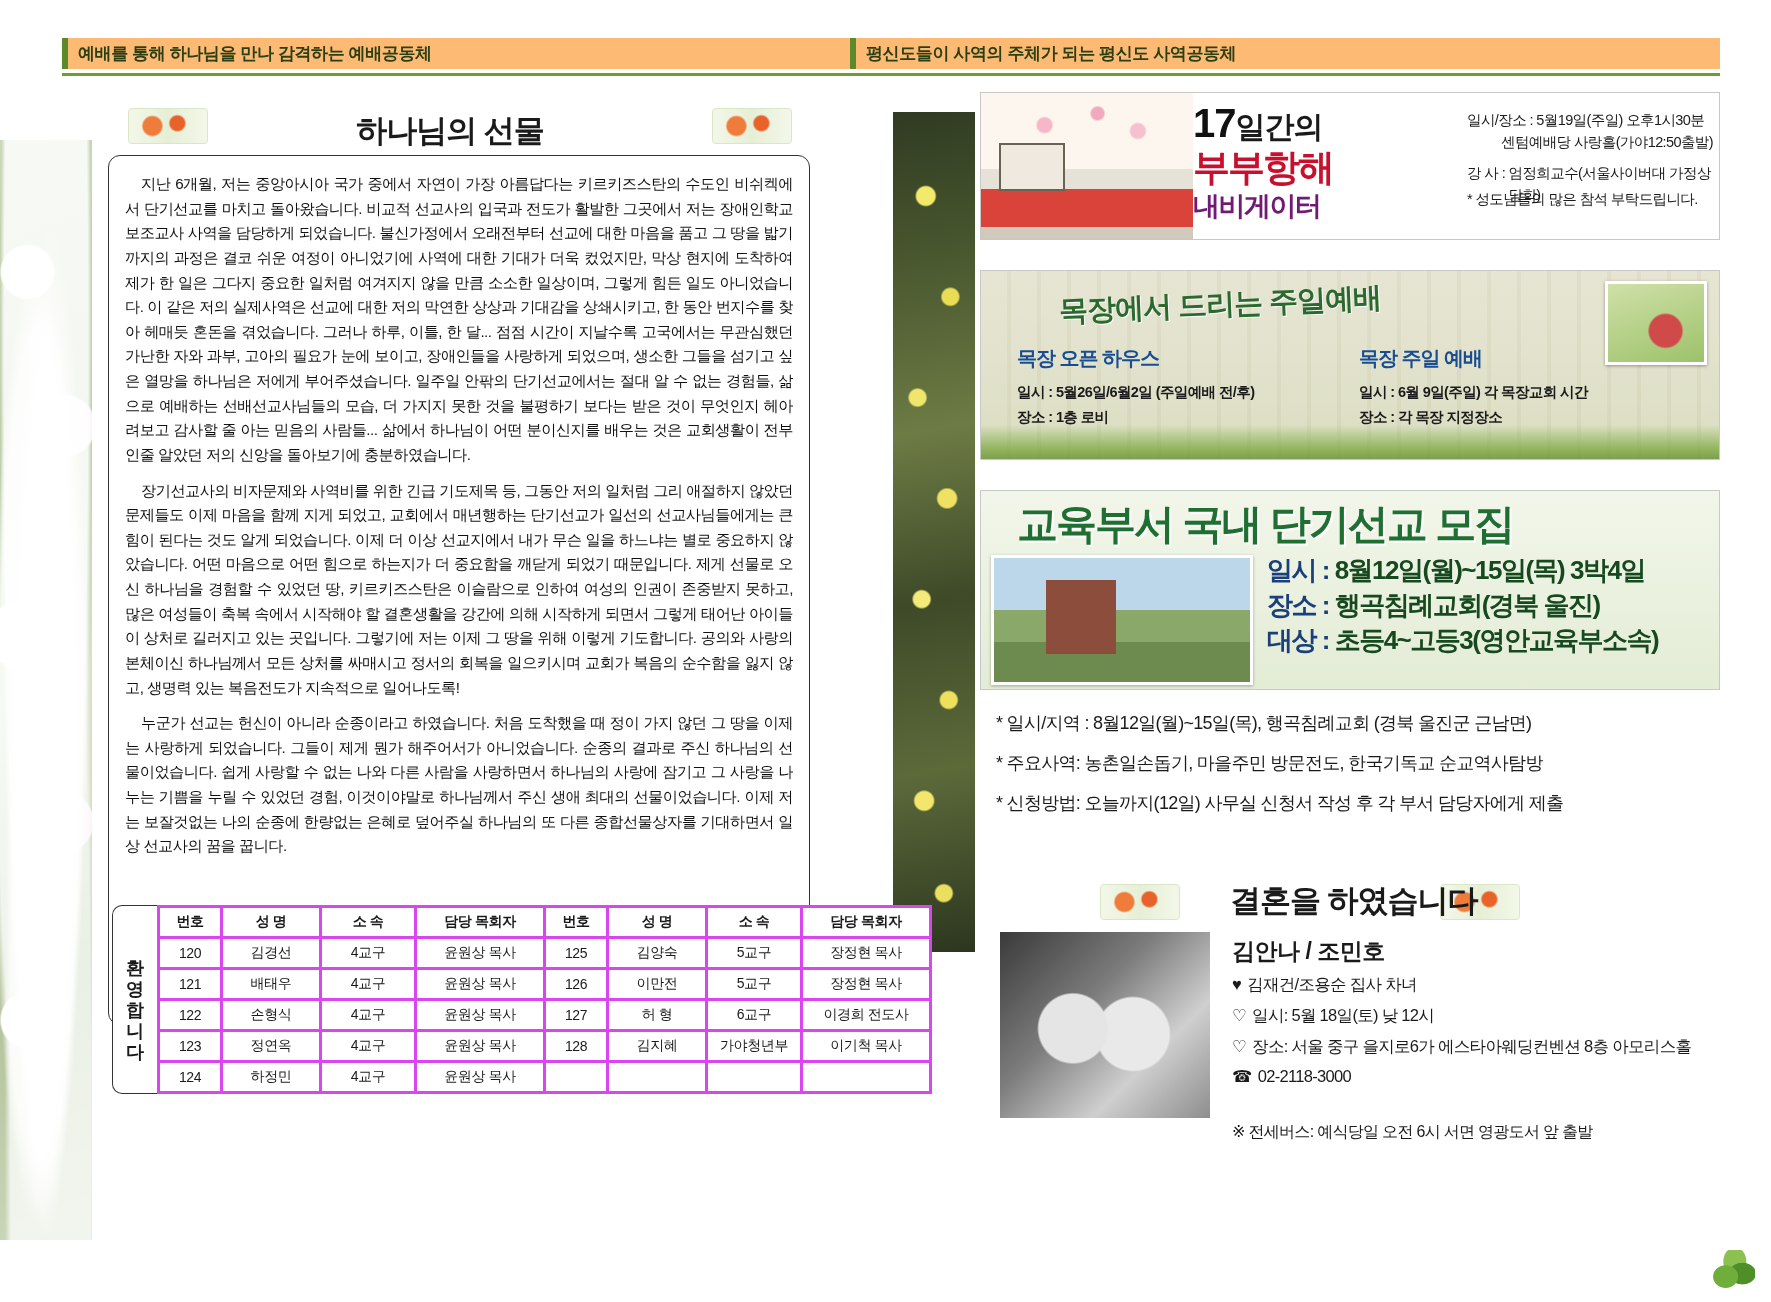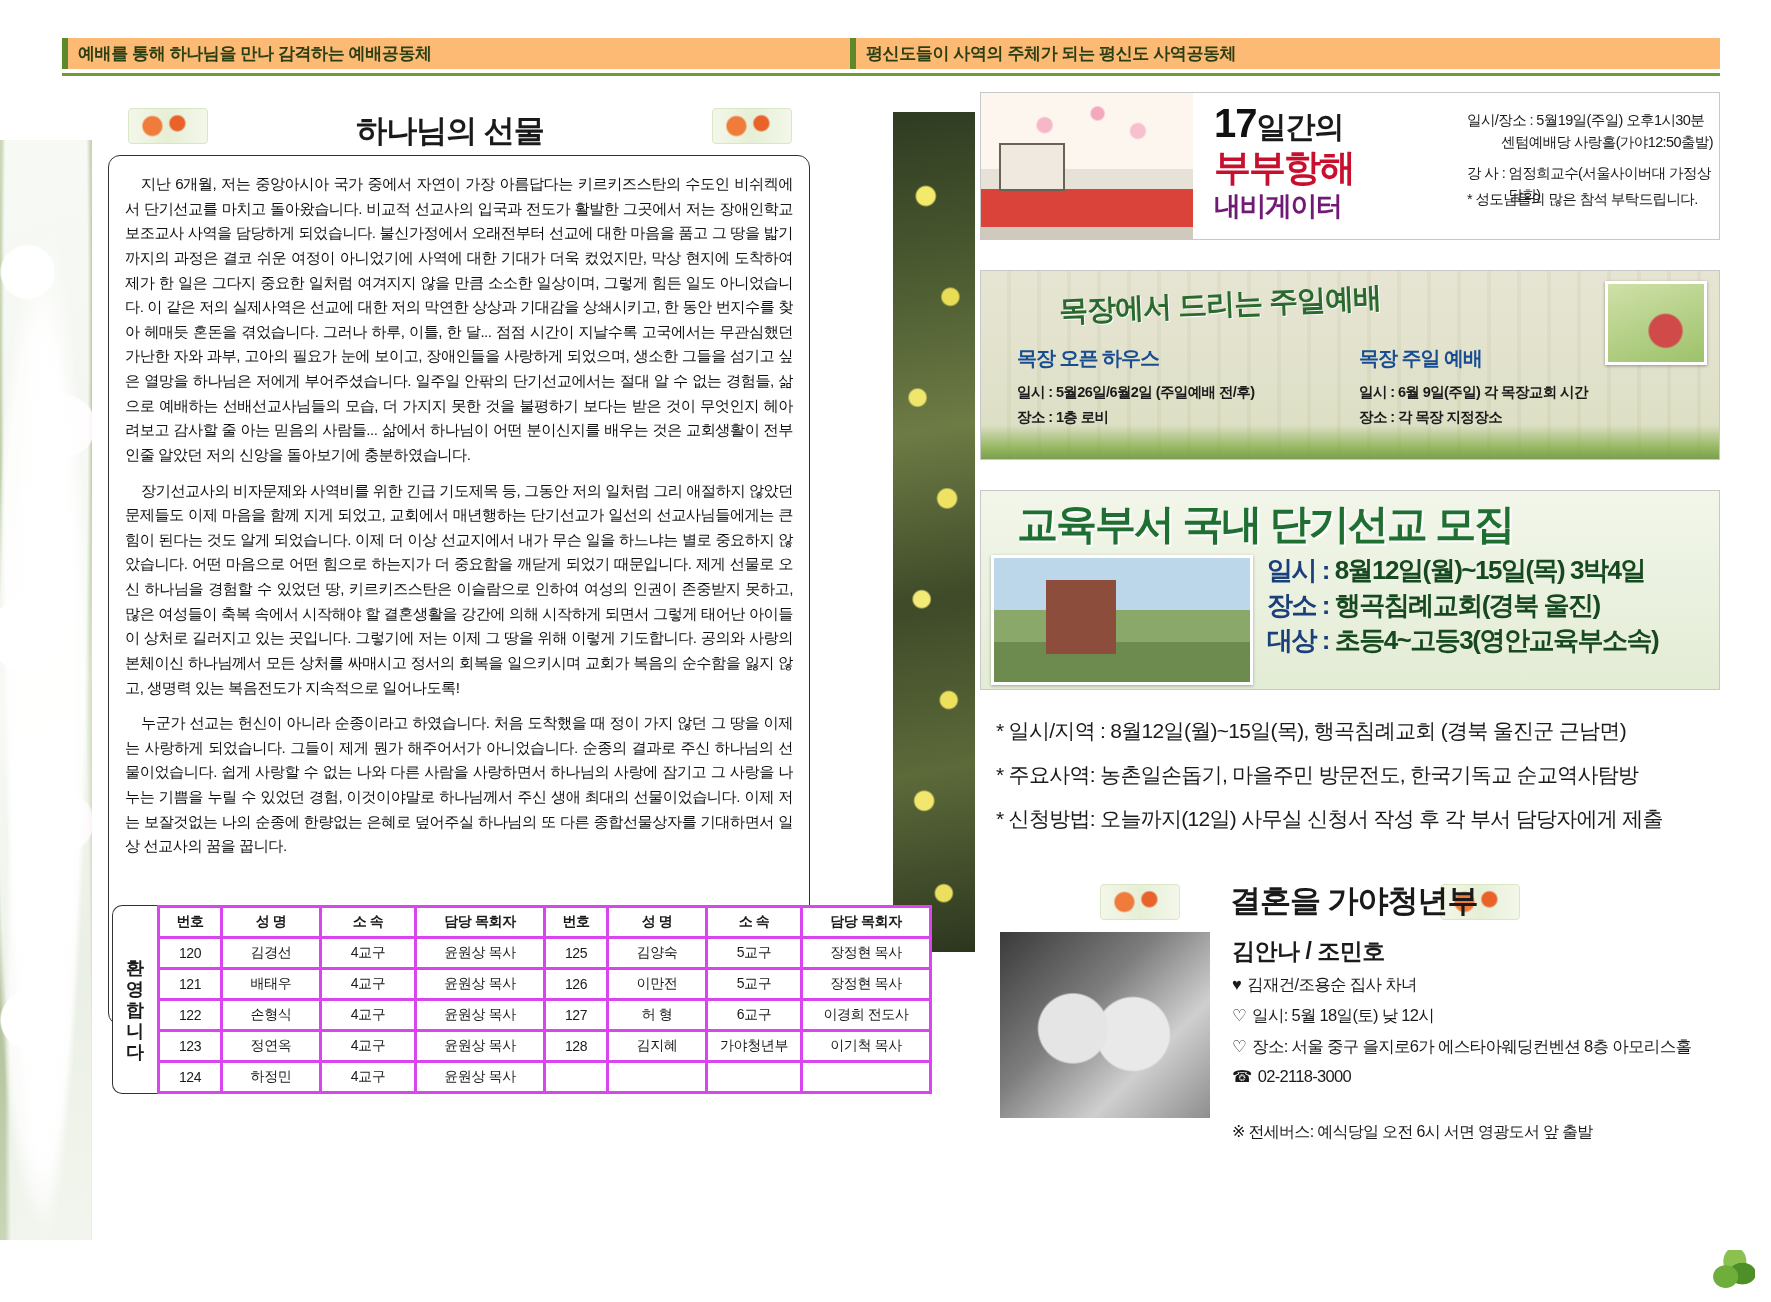--- a/index.html
+++ b/index.html
@@ -122,21 +122,21 @@
     background:
       radial-gradient(circle at 30% 22%, #f6b8c8 0 7px, rgba(0,0,0,0) 9px),
       radial-gradient(circle at 55% 14%, #f3a9bd 0 6px, rgba(0,0,0,0) 8px),
       radial-gradient(circle at 74% 26%, #f6c0ce 0 7px, rgba(0,0,0,0) 9px),
       linear-gradient(180deg,#fdf6ef 0 52%,#e6e2d8 52% 66%,#d9433a 66% 92%,#cfcabd 92% 100%);
   }
   .b1 .art:after{
     content:"";position:absolute;left:18px;top:50px;width:62px;height:44px;
     background:#efe9df;border:2px solid #6b6256;
   }
-  .b1 .mid{position:absolute;left:233px;top:8px;width:252px;height:132px;}
+  .b1 .mid{position:absolute;left:212px;top:8px;width:252px;height:132px;}
   .b1 .t17{font-size:30px;font-weight:bold;letter-spacing:-1px;}
   .b1 .t17 b{font-size:40px;color:#111;}
   .b1 .tbig{font-size:37px;font-weight:bold;color:#c8102e;letter-spacing:-2px;line-height:1.08;}
   .b1 .tsub{font-size:27px;font-weight:bold;color:#701a75;letter-spacing:-1.5px;}
   .b1 .info{position:absolute;left:486px;top:16px;width:246px;font-size:14.5px;line-height:1.55;letter-spacing:-0.6px;}
   .b1 .info .row{display:flex;}
   .b1 .info .row .k{white-space:nowrap;}
   .b1 .note{position:absolute;left:486px;top:97px;font-size:14.5px;letter-spacing:-0.6px;}
 
   
@@ -170,21 +170,21 @@
       radial-gradient(circle at 35% 48%,#8c4a3a 0 34px,rgba(0,0,0,0) 36px);
   }
   .b3 .photo:after{content:"";position:absolute;left:52px;top:22px;width:70px;height:74px;background:#8d4d3c;}
   .b3 .title{position:absolute;left:36px;top:6px;font-size:41px;font-weight:bold;color:#1f6f33;letter-spacing:-2px;
     text-shadow:2px 2px 0 #ffffff;}
   .b3 .lines{position:absolute;left:286px;top:62px;font-size:26px;font-weight:bold;line-height:1.34;letter-spacing:-1.5px;color:#1a3f7a;}
   .b3 .lines .k{color:#1a3f7a;}
   .b3 .lines .v{color:#16491f;}
 
   .bullets{position:absolute;left:996px;top:706px;width:730px;}
-  .bullets li{list-style:none;font-size:21px;letter-spacing:-0.7px;margin:11px 0 16px 0;}
+  .bullets li{list-style:none;font-size:18px;letter-spacing:-0.7px;margin:5px 0 16px 0;}
   .bullets ul{margin:0;padding:0;}
 
   
   .wed-title{position:absolute;left:1230px;top:880px;font-size:31px;font-weight:bold;letter-spacing:-1px;}
   .wed-photo{
     position:absolute;left:1000px;top:932px;width:210px;height:186px;
     background:linear-gradient(135deg,#3a3a3a,#7d7d7d 40%,#cfcfcf 70%,#8e8e8e);
     filter:grayscale(1);
   }
   .wed-photo:after{
@@ -370,21 +370,21 @@
   <div class="bullets">
     <ul>
       <li>* 일시/지역 : 8월12일(월)~15일(목),  행곡침례교회 (경북 울진군 근남면)</li>
       <li>* 주요사역: 농촌일손돕기, 마을주민 방문전도, 한국기독교 순교역사탐방</li>
       <li>* 신청방법: 오늘까지(12일) 사무실 신청서 작성 후 각 부서 담당자에게 제출</li>
     </ul>
   </div>
 
   <div class="flower-deco" style="left:1100px;top:884px;"></div>
   <div class="flower-deco" style="left:1440px;top:884px;"></div>
-  <div class="wed-title">결혼을 가야청년부</div>
+  <div class="wed-title">결혼을 하였습니다</div>
   <div class="wed-photo"></div>
   <div class="wed-info">
     <div class="names">김안나 / 조민호</div>
     <div class="row">
       <span class="sym">♥</span><span>김재건/조용순 집사 차녀</span>
     </div>
     <div class="row">
       <span class="sym">♡</span><span>일시:  5월 18일(토) 낮 12시</span>
     </div>
     <div class="row">

